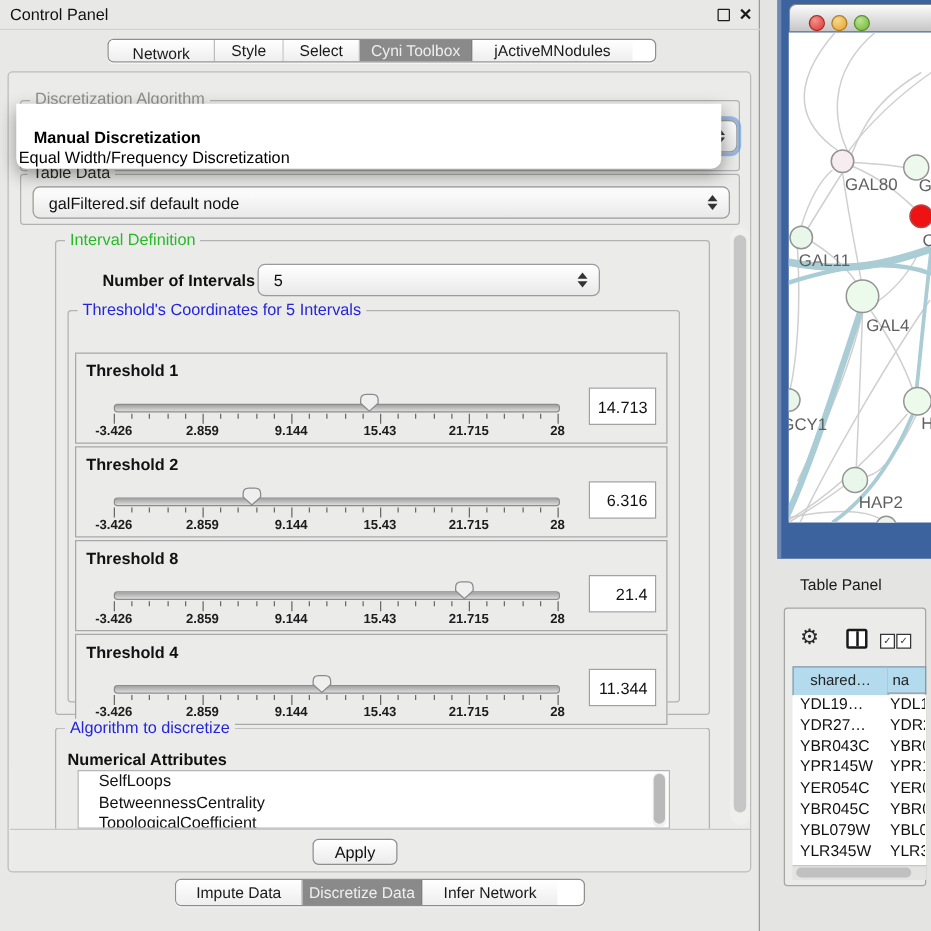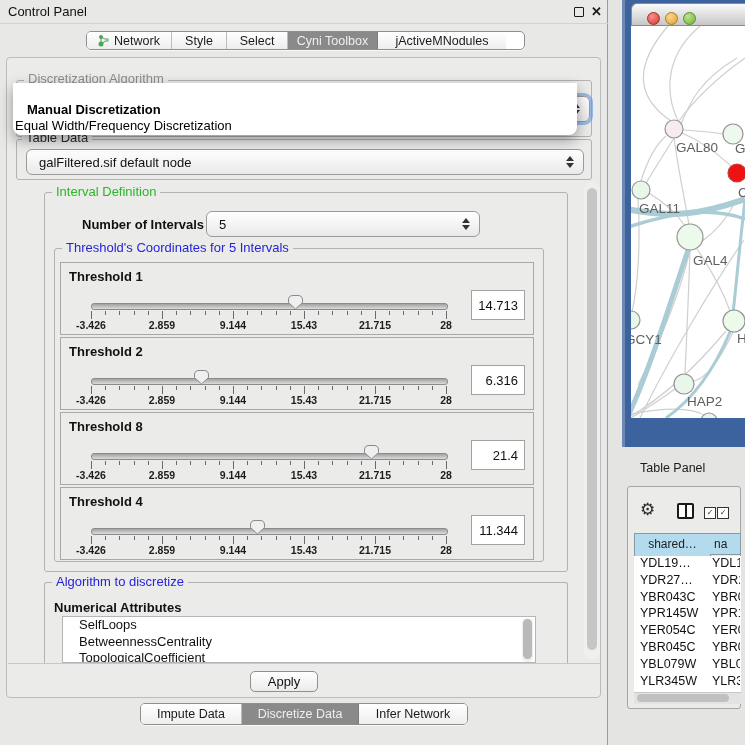--- a/index.html
+++ b/index.html
@@ -9,21 +9,21 @@
   
   #cpanel{left:0;top:0;width:608px;height:745px;background:#e8e8e6;border-right:1px solid #9b9b9b;}
   #cp-titlebar{left:0;top:0;width:608px;height:24px;border-bottom:1px solid #d2d2d0;padding-left:48px;}
   #cp-title{left:8px;top:4px;font-size:13px;color:#111;}
   #float-icon{left:574px;top:7px;width:10px;height:10px;border:1.5px solid #1a1a1a;border-radius:1px;background:transparent;}
   #close-icon{left:591px;top:4px;font-size:13px;font-weight:700;color:#1a1a1a;}
 
   
   .seg{display:flex;border:1px solid #8f8f8f;border-radius:5px;overflow:hidden;background:#fff;box-shadow:0 1px 0 rgba(255,255,255,.7);}
   .segitem{display:flex;align-items:center;justify-content:center;gap:4px;font-size:12.5px;font-weight:500;color:#1a1a1a;
-           background:linear-gradient(#ffffff,#eeeeee);border-right:1px solid #bdbdbd;box-sizing:border-box;white-space:nowrap;overflow:hidden;cursor:default;}
+           background:linear-gradient(#ffffff,#eeeeee);border-right:1px solid #bdbdbd;box-sizing:border-box;white-space:nowrap;overflow:hidden;cursor:default;flex-direction:column;}
   .segitem:last-child{border-right:none;}
   .segitem.sel{background:#8a8a8a;color:#efefef;border-right-color:#7c7c7c;}
   #top-tabs{left:86px;top:31px;width:439px;height:19px;}
   #bottom-tabs{left:140px;top:703px;width:328px;height:22px;}
 
   
   #main-panel{left:6px;top:57px;width:595px;height:641px;background:#ebebe9;border:1px solid #bcbcbc;border-radius:4px;}
 
   
   .group{border:1px solid #b2b2b2;border-radius:3px;}
@@ -43,21 +43,21 @@
   .stepper .dn{border-top:5px solid #333;}
 
   
   #algo-popup{left:13px;top:83px;width:564px;height:52px;background:#ffffff;border-radius:0 0 8px 8px;
               box-shadow:0 5px 14px rgba(0,0,0,.38);z-index:40;}
   #algo-popup .ph{position:absolute;left:0;top:3px;width:100%;text-align:center;font-size:12.5px;color:#b3b3b3;}
   #algo-popup .it1{position:absolute;left:2px;top:19px;font-size:13px;font-weight:700;color:#000;padding-left:12px;}
   #algo-popup .it2{position:absolute;left:2px;top:35px;font-size:13px;color:#000;}
 
   
-  .thr-panel{left:60px;width:474px;height:73px;background:#ebebe9;border:1px solid #a8a8a8;}
+  .thr-panel{left:60px;width:474px;height:73px;background:#ebebe9;border:1px solid #a8a8a8;margin-top:20px;}
   .thr-label{position:absolute;left:8px;top:6px;font-size:13px;font-weight:700;color:#111;}
   .thr-track{position:absolute;left:30px;top:40px;width:355px;height:5px;border:1px solid #8c8c8c;border-radius:3px;
              background:linear-gradient(#a2a2a2,#dcdcdc);}
   .thr-handle{position:absolute;top:31px;width:17px;height:16px;}
   .ticks{position:absolute;left:30px;top:48px;width:356px;height:10px;}
   .tick{position:absolute;top:0;width:1px;height:4px;background:#6a6a6a;}
   .tick.major{height:8px;}
   .tick-lab{position:absolute;top:56px;width:54px;text-align:center;font-size:10.5px;font-weight:700;color:#1c1c1c;}
   .thr-value{position:absolute;left:410px;top:27px;width:54px;height:30px;background:#fff;border:1px solid #a2a2a2;
              font-size:13px;color:#111;text-align:right;line-height:30px;padding-right:6px;box-sizing:border-box;}
@@ -367,21 +367,21 @@
         </div>
     </div>
     <div class="abs" style="left:8px;top:663px;width:592px;height:1px;background:#c8c8c8;"></div>
 
     <div id="apply-btn" class="abs">Apply</div>
 
     <div id="bottom-tabs" class="abs seg">
       <div class="segitem" style="width:101px;">
         <span>Impute Data</span>
       </div>
-      <div class="segitem sel" style="width:117px;">
+      <div class="segitem sel" style="width:96px;">
         <span>Discretize Data</span>
       </div>
       <div class="segitem" style="width:108px;">
         <span>Infer Network</span>
       </div>
     </div>
 
     <div id="cp-scroll-track" class="abs"></div>
     <div id="cp-scroll-thumb" class="abs"></div>
   </div>

